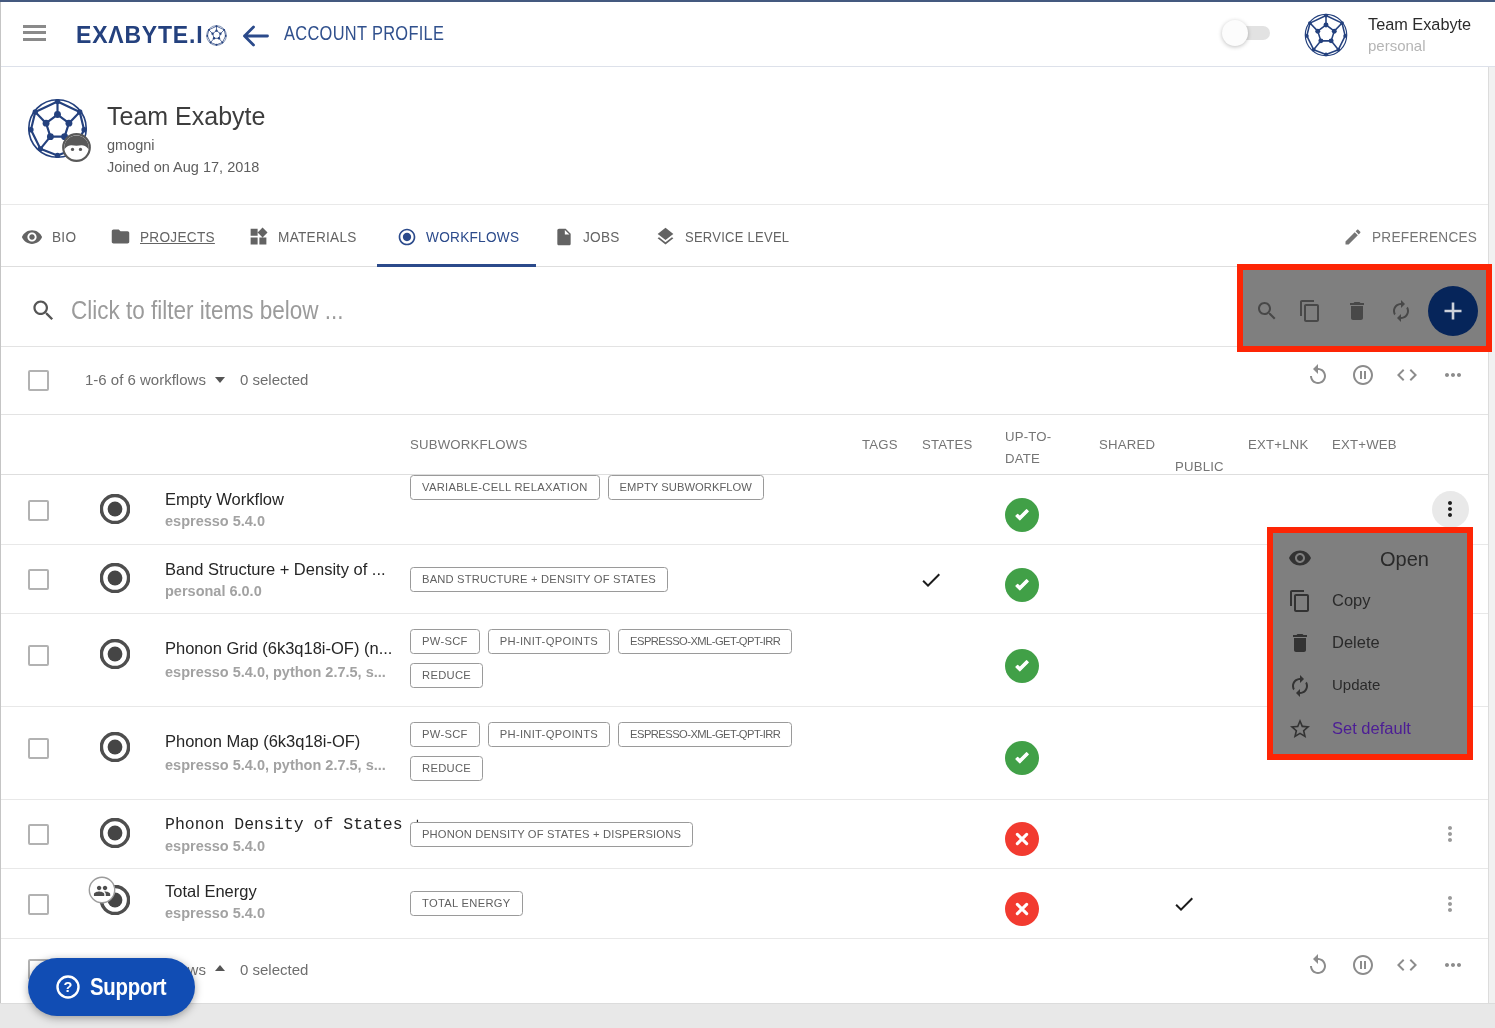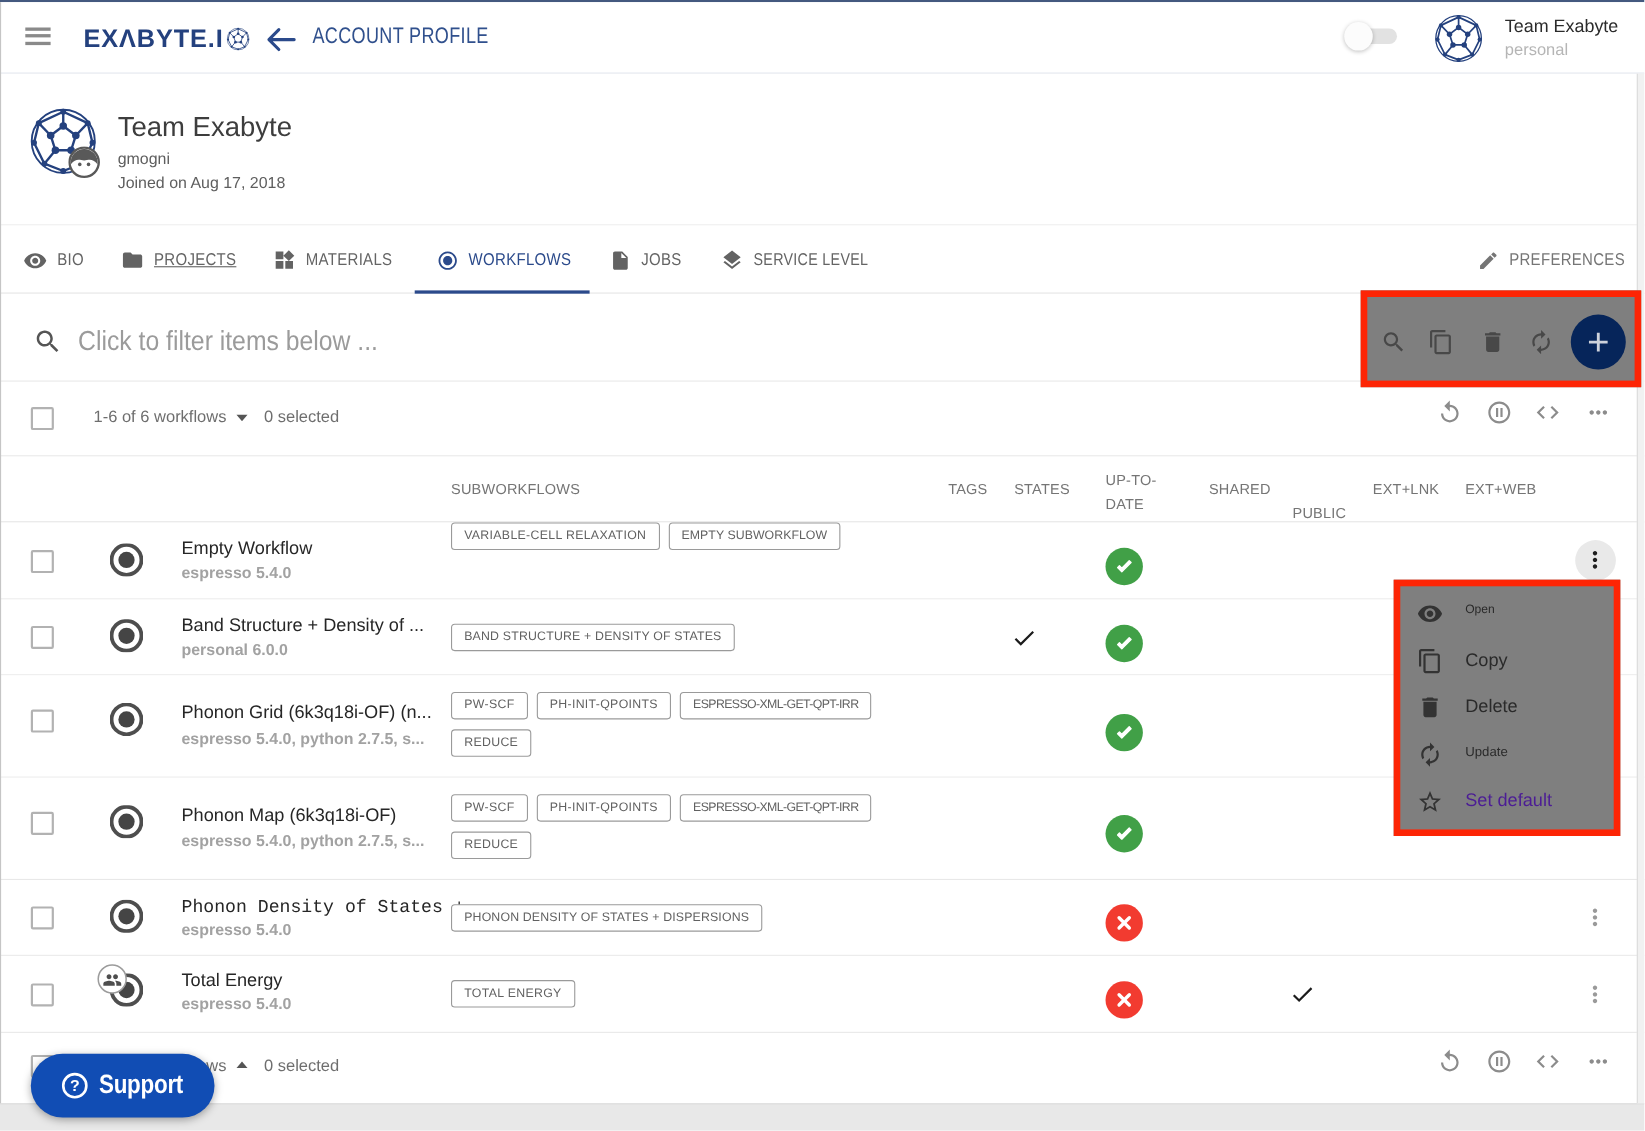--- a/index.html
+++ b/index.html
@@ -394,29 +394,29 @@
   </svg>
 <div class="abs" style="left:1428px; top:286px; width:50px; height:50px; border-radius:50%; background:#06255a;"></div>
 <svg class="abs" style="left:1440px; top:298px;" width="26" height="26" viewBox="0 0 26 26">
     <path d="M13,4.5 V21.5 M4.5,13 H21.5" stroke="#cdd2db" stroke-width="2.6" fill="none"></path>
   </svg>
 
 <div class="annot" style="left:1267px; top:527px; width:206px; height:233px;"></div>
 <svg class="abs" style="left:1288px; top:546px;" width="24" height="24" viewBox="0 0 24 24" fill="#333">
     <use href="#i-eye"></use>
   </svg>
-<div class="abs" style="left:1332px; top:548px; font-size:11px; color:#2a2a2a;">Open</div>
+<div class="abs" style="left:1380px; top:548px; font-size:20px; color:#2a2a2a;">Open</div>
 <svg class="abs" style="left:1288px; top:589px;" width="24" height="24" viewBox="0 0 24 24" fill="#333">
     <use href="#i-copy"></use>
   </svg>
 <div class="abs" style="left:1332px; top:591px; font-size:16.5px; color:#2a2a2a;">Copy</div>
 <svg class="abs" style="left:1288px; top:631px;" width="24" height="24" viewBox="0 0 24 24" fill="#333">
     <use href="#i-trash"></use>
   </svg>
 <div class="abs" style="left:1332px; top:633px; font-size:16.5px; color:#2a2a2a;">Delete</div>
 <svg class="abs" style="left:1288px; top:674px;" width="24" height="24" viewBox="0 0 24 24" fill="#333">
     <use href="#i-renew"></use>
   </svg>
-<div class="abs" style="left:1332px; top:676px; font-size:12px; color:#2a2a2a;">Update</div>
+<div class="abs" style="left:1332px; top:676px; font-size:15px; color:#2a2a2a;">Update</div>
 <svg class="abs" style="left:1288px; top:717px;" width="24" height="24" viewBox="0 0 24 24" fill="#333">
     <use href="#i-star"></use>
   </svg>
 <div class="abs" style="left:1332px; top:719px; font-size:16.5px; color:#4c1d95;">Set default</div>
 
 </body></html>

